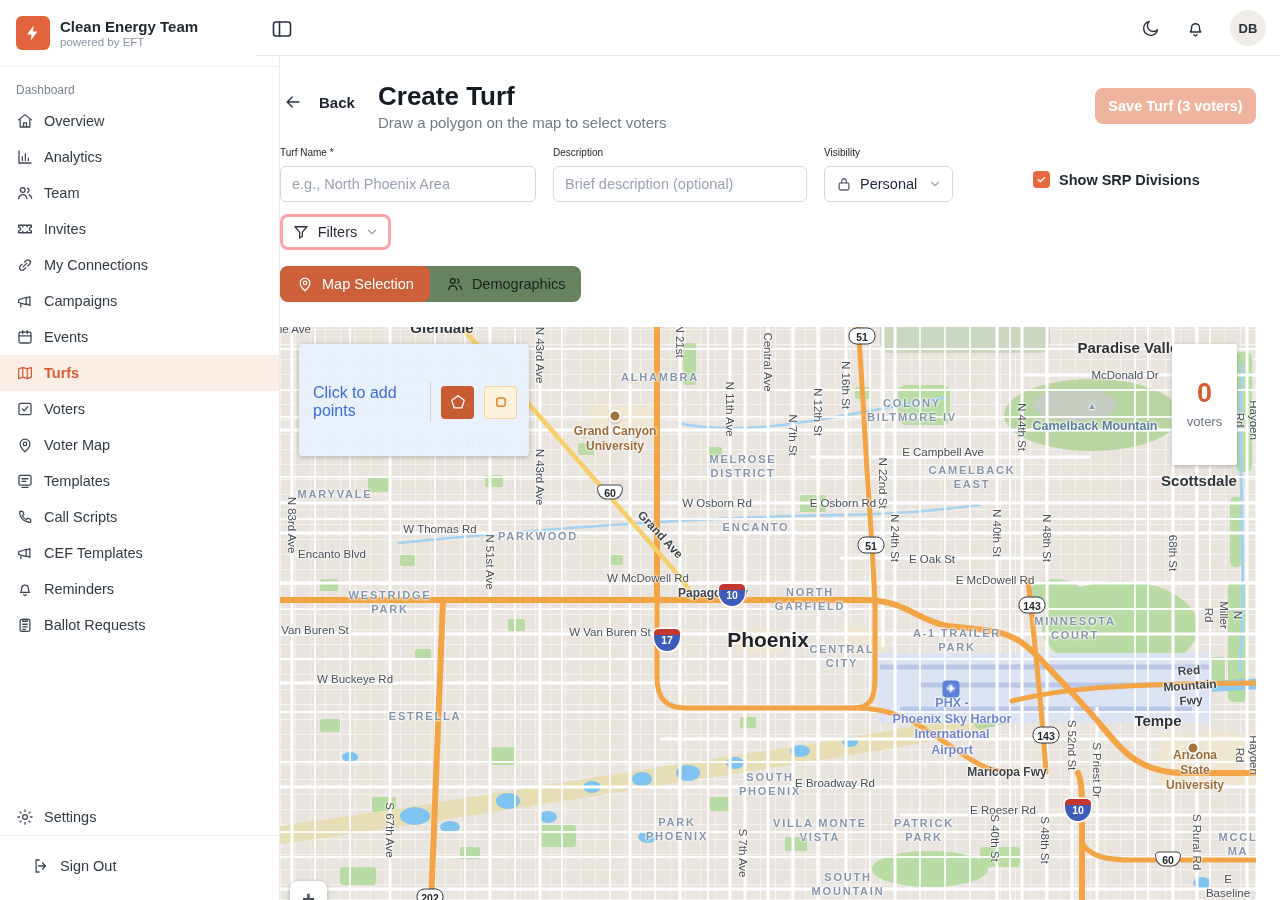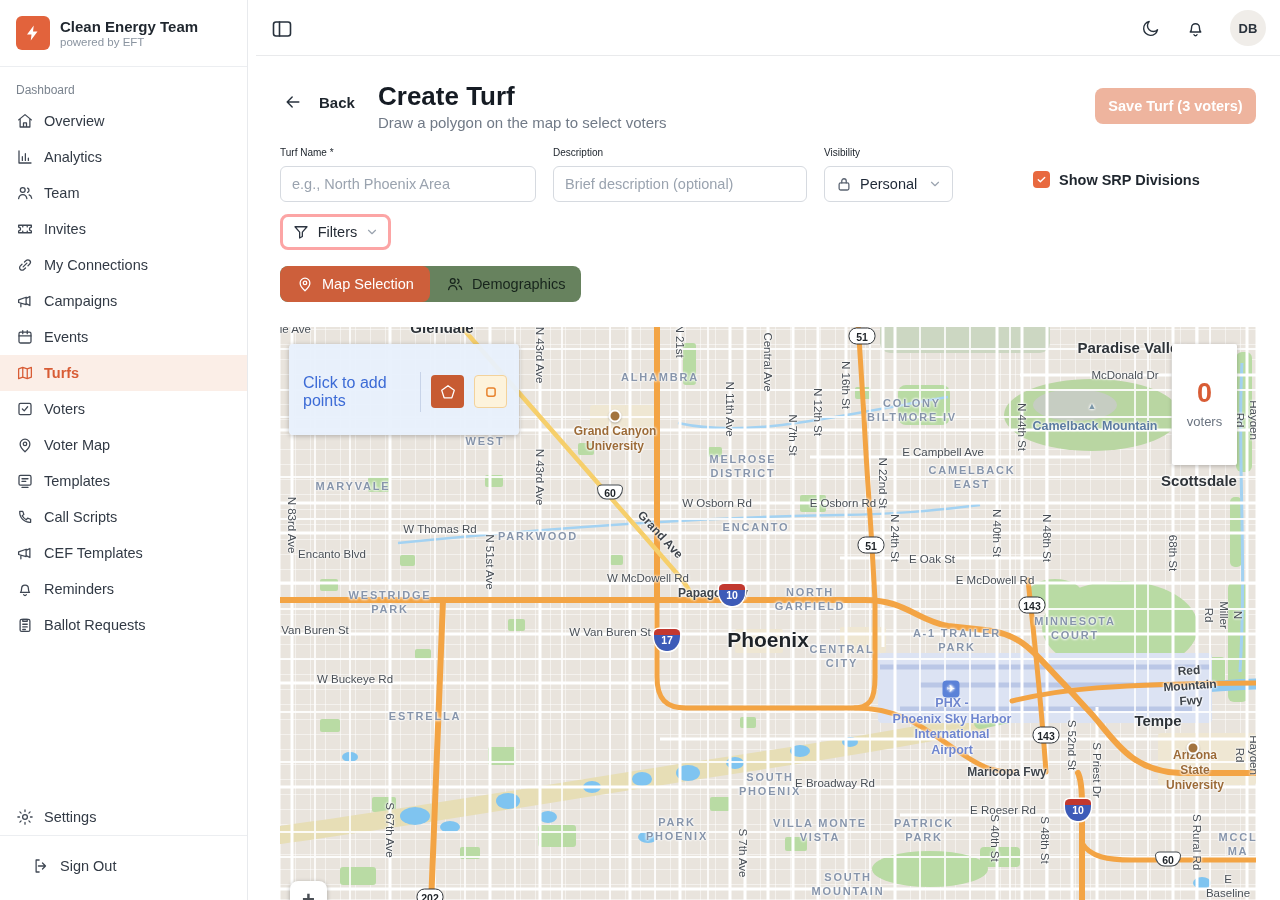--- a/index.html
+++ b/index.html
@@ -1,20 +1,20 @@
 <!DOCTYPE html>
 <html><head>
 <meta charset="utf-8">
 <style>
   * { margin:0; padding:0; box-sizing:border-box; }
   html,body { width:1280px; height:900px; overflow:hidden; background:#fff;
     font-family:"Liberation Sans", sans-serif; color:#27313c; }
 
   
-  .sidebar { position:absolute; left:0; top:0; width:248px; height:900px; background:#fff;
+  .sidebar { position:absolute; left:0; top:0; width:280px; height:900px; background:#fff;
     border-right:1px solid #e8eaed; display:flex; flex-direction:column; }
   .brand { display:flex; align-items:center; gap:10px; padding:16px; border-bottom:1px solid #eceef1; }
   .brand-logo { width:34px; height:34px; border-radius:6px; background:#e2633c; display:flex;
     align-items:center; justify-content:center; flex:0 0 auto; }
   .brand-name { font-size:15px; font-weight:700; color:#1f262e; line-height:1.15; }
   .brand-sub { font-size:11.5px; color:#8a94a0; }
   .section-label { font-size:12px; color:#7a838e; padding:16px 16px 6px; }
   .nav { flex:0 0 auto; }
   .nav-item { display:flex; align-items:center; gap:10px; height:36px; padding:0 16px;
     font-size:14.5px; color:#323a45; cursor:pointer; }
@@ -109,21 +109,21 @@
   .sh { position:absolute; transform:translate(-50%,-50%); display:flex; align-items:center;
     justify-content:center; font-weight:700; pointer-events:none; }
   .sh-st { width:27px; height:17px; background:#fff; border:1.5px solid #2e3338; border-radius:8px;
     font-size:10.5px; color:#1e2328; }
   .sh-us { width:26px; height:15px; background:#fff; border:1.5px solid #444a50; font-size:10.5px; color:#1e2328;
     border-radius:6px 6px 12px 12px / 5px 5px 14px 14px; }
   .sh-i { width:26px; height:22px; color:#fff; font-size:10.5px; box-shadow:0 0 0 1.5px #fff;
     background:linear-gradient(#c2382f 0 28%, #3d5bb8 28% 100%);
     border-radius:5px 5px 12px 12px / 4px 4px 15px 15px; }
 
-  .map-tooltip { position:absolute; left:9px; top:17px; width:230px; height:91px; background:#e8f0fcf2;
+  .map-tooltip { position:absolute; left:19px; top:17px; width:230px; height:112px; background:#e8f0fcf2;
     border-radius:4px; box-shadow:0 1px 5px rgba(0,0,0,.25); display:flex; align-items:center;
     padding:4px 12px 0 14px; gap:10px; }
   .map-tooltip .tip-text { font-size:16px; font-weight:500; color:#3c6bd6; flex:1; }
   .tip-div { width:1px; height:40px; background:#c7d3e8; }
   .draw-btn { width:33px; height:33px; border-radius:4px; display:flex; align-items:center;
     justify-content:center; cursor:pointer; border:none; }
   .draw-btn.pent { background:#c75b32; }
   .draw-btn.pent svg { width:20px; height:20px; stroke:#fff; stroke-width:1.6; fill:none; stroke-linejoin:round; }
   .draw-btn.rect { background:#fdf3dc; border:1.5px solid #f3d29b; }
   .draw-btn.rect svg { width:18px; height:18px; stroke:#e8832e; stroke-width:2; fill:none; }
@@ -511,21 +511,21 @@
       <span class="ml city" style="left: 878px; top: 394px;">Tempe</span>
       <span class="ml district" style="left: 380px; top: 51px;">ALHAMBRA</span>
       <span class="ml district" style="left: 205px; top: 115px;">WEST</span>
       <span class="ml district" style="left: 632px; top: 84px;">COLONY
 BILTMORE IV</span>
       <span class="ml district" style="left: 692px; top: 151px;">CAMELBACK
 EAST</span>
       <span class="ml district" style="left: 463px; top: 140px;">MELROSE
 DISTRICT</span>
       <span class="ml district" style="left: 476px; top: 201px;">ENCANTO</span>
-      <span class="ml district" style="left: 55px; top: 160px; padding-left: 36px;">MARYVALE</span>
+      <span class="ml district" style="left: 55px; top: 168px;">MARYVALE</span>
       <span class="ml district" style="left: 258px; top: 210px;">PARKWOOD</span>
       <span class="ml district" style="left: 110px; top: 276px;">WESTRIDGE
 PARK</span>
       <span class="ml district" style="left: 530px; top: 273px;">NORTH
 GARFIELD</span>
       <span class="ml district" style="left: 562px; top: 330px;">CENTRAL
 CITY</span>
       <span class="ml district" style="left: 677px; top: 314px;">A-1 TRAILER
 PARK</span>
       <span class="ml district" style="left: 145px; top: 390px;">ESTRELLA</span>

